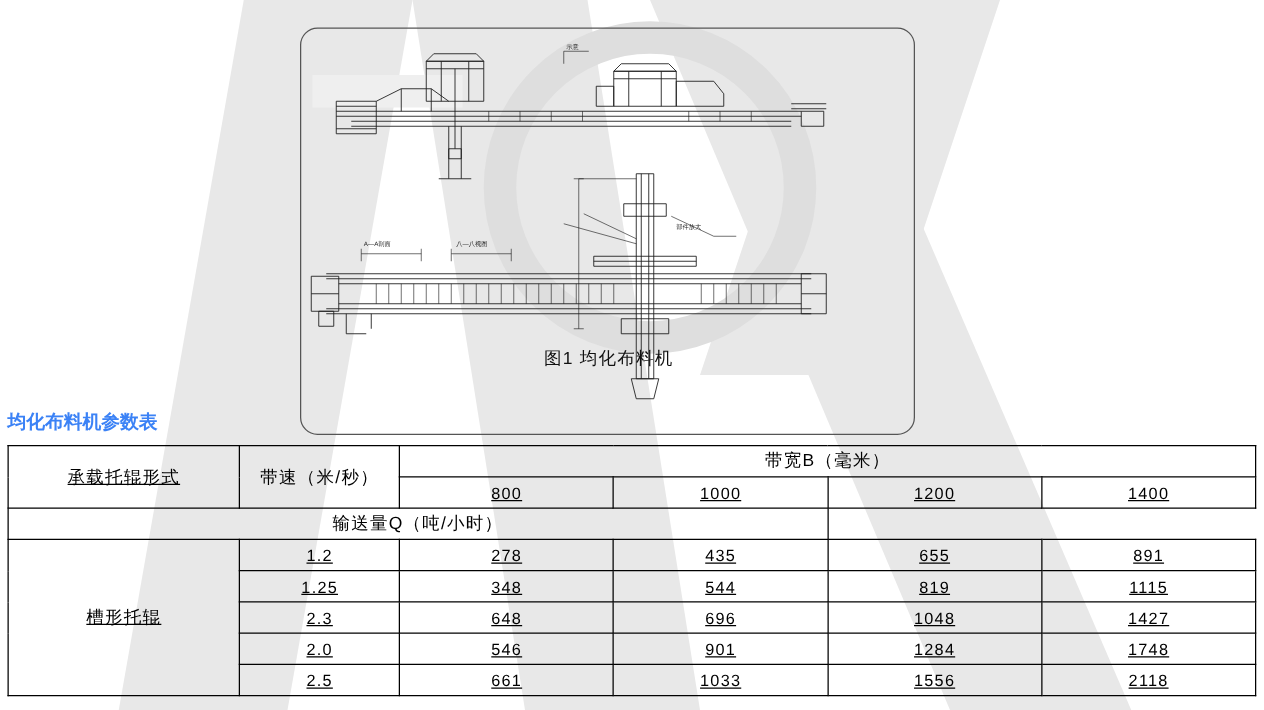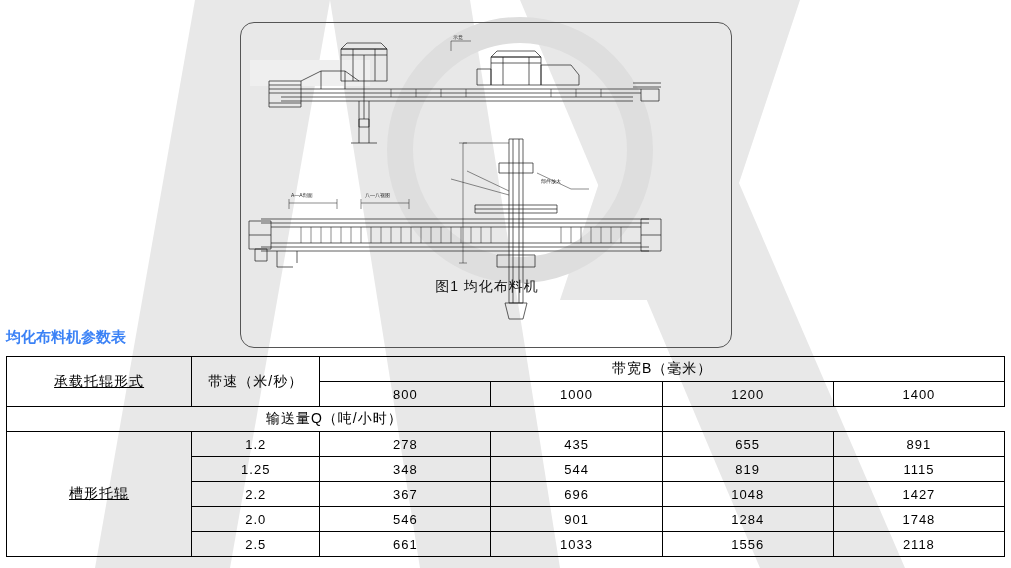--- a/index.html
+++ b/index.html
@@ -89,21 +89,21 @@
     padding: 0;
     height: 25px;
     letter-spacing: 1px;
   }
   table.param td.head-cn, table.param th.head-cn {
     font-size: 14px;
   }
   td.col-type { width: 185px; text-decoration: underline; }
   td.col-speed { width: 128px; }
   td.col-val { width: 171px; }
-  .num { font-size: 13px; letter-spacing: 1.5px; }
+  .num { font-size: 13px; letter-spacing: 1.5px; text-decoration: underline; }
 </style>
 </head>
 <body>
 
 <div id="page">
 
   <svg id="watermark" viewBox="0 0 1011 568">
     <g fill="#e8e8e8">
 
       <polygon points="195,0 330,0 230,568 95,568"></polygon>
@@ -297,22 +297,22 @@
           <td class="col-val num">891</td>
         </tr>
         <tr>
           <td class="col-speed num">1.25</td>
           <td class="col-val num">348</td>
           <td class="col-val num">544</td>
           <td class="col-val num">819</td>
           <td class="col-val num">1115</td>
         </tr>
         <tr>
-          <td class="col-speed num">2.2</td>
-          <td class="col-val num">367</td>
+          <td class="col-speed num">2.3</td>
+          <td class="col-val num">648</td>
           <td class="col-val num">696</td>
           <td class="col-val num">1048</td>
           <td class="col-val num">1427</td>
         </tr>
         <tr>
           <td class="col-speed num">2.0</td>
           <td class="col-val num">546</td>
           <td class="col-val num">901</td>
           <td class="col-val num">1284</td>
           <td class="col-val num">1748</td>

